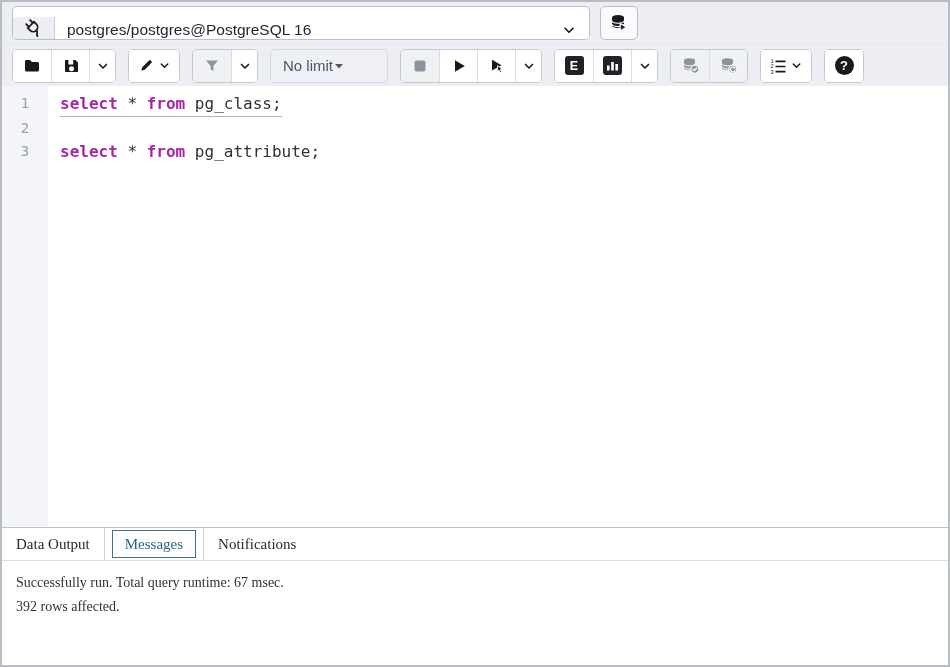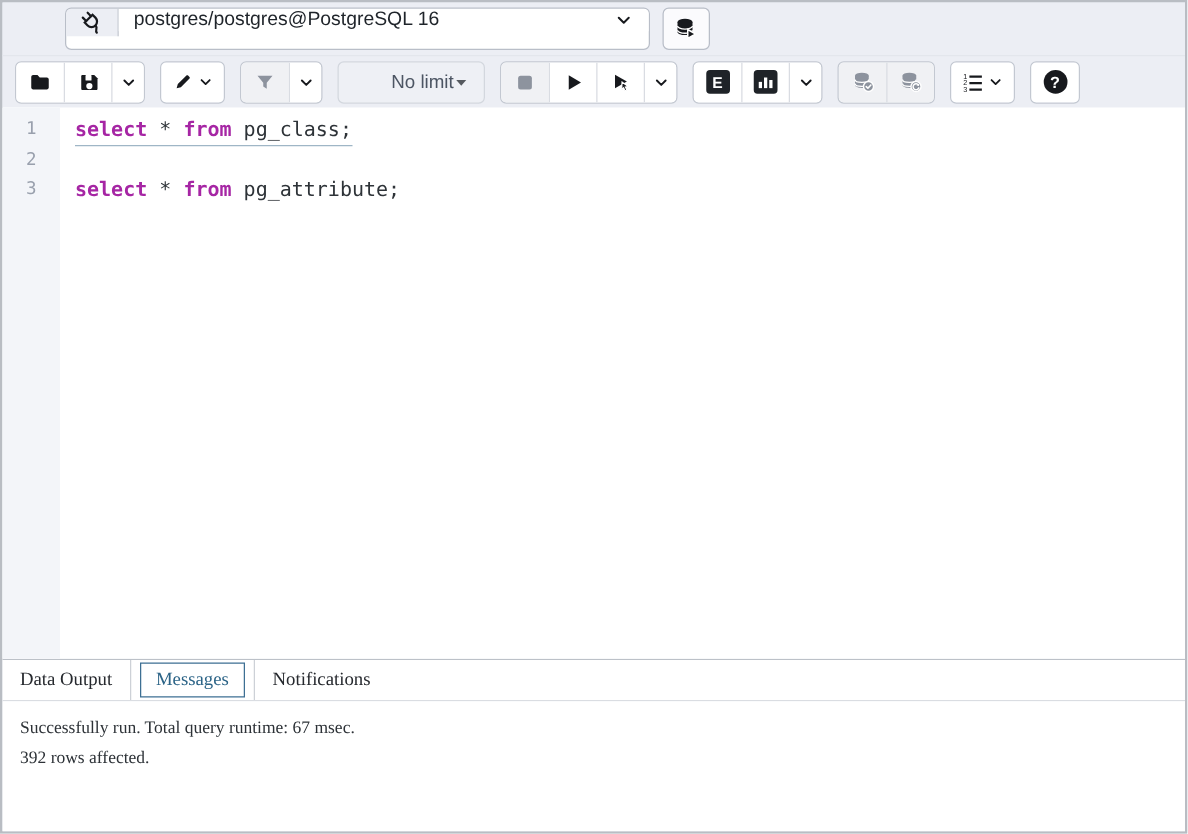--- a/index.html
+++ b/index.html
@@ -4,42 +4,42 @@
 <style>
   * { margin:0; padding:0; box-sizing:border-box; }
   html,body { width:950px; height:667px; overflow:hidden; background:#fff;
     font-family:"Liberation Sans", sans-serif; }
   .window { width:950px; height:667px; border:2px solid #b9bdc3; background:#eceef4;
     display:flex; flex-direction:column; }
 
   
   .conn-bar { height:42px; flex:0 0 42px; display:flex; align-items:center;
     padding:0 10px; gap:10px; background:#eceef4; }
-  .conn-group { display:flex; align-items:flex-start; height:34px; width:468px;
-    border:1px solid #b9bec8; border-radius:5px; overflow:hidden; background:#fff;margin-left:40px; }
+  .conn-group { display:flex; align-items:flex-end; height:34px; width:578px;
+    border:1px solid #b9bec8; border-radius:5px; overflow:hidden; background:#fff; }
   .conn-addon { width:42px; background:#eceef4; border-right:1px solid #c6cad2;
     display:flex; align-items:center; justify-content:center; }
   .conn-select { flex:1; display:flex; align-items:center; justify-content:space-between;
     background:#fff; padding:0 12px; font-size:15.5px; color:#1f242a; cursor:pointer; }
   .bar-btn { width:38px; height:34px; border:1px solid #b9bec8; border-radius:5px;
     background:#fbfbfd; display:flex; align-items:center; justify-content:center; }
 
   
   .toolbar { height:42px; flex:0 0 42px; display:flex; align-items:center;
     padding:0 10px; gap:12px; background:#eceef4; border-top:1px solid #e3e6ec; }
   .btn-group { display:flex; align-items:stretch; height:34px;
     border:1px solid #c3c8d1; border-radius:5px; overflow:hidden; background:#fff; }
   .tbtn { width:38px; border:none; background:#fff; display:flex; align-items:center;
     justify-content:center; gap:3px; cursor:pointer; padding:0; }
   .tbtn + .tbtn { border-left:1px solid #d9dce2; }
   .tbtn.narrow { width:26px; }
   .tbtn.combo { width:50px; }
   .tbtn.disabled { background:#f0f1f4; }
   .limit-select { width:118px; height:34px; border:1px solid #d3d7de; border-radius:5px;
-    background:#eef0f5; display:flex; align-items:center; justify-content:flex-end;
+    background:#eef0f5; display:flex; align-items:center; justify-content:flex-start;
     padding:0 12px; font-size:15px; color:#4c5563; cursor:pointer; }
   .badge { width:19px; height:19px; background:#1f2328; border-radius:3px; color:#fff;
     font-weight:bold; font-size:12.5px; display:flex; align-items:center; justify-content:center; }
   .help-circle { width:19px; height:19px; background:#17191d; border-radius:50%; color:#fff;
     font-weight:bold; font-size:13px; display:flex; align-items:center; justify-content:center; }
 
   
   .etab-bar { height:36px; flex:0 0 36px; background:#fff; display:flex;
     align-items:stretch; padding-left:8px; border-bottom:1px solid #d9dce2; }
   .etab { display:flex; align-items:center; padding:0 13px; font-size:15px;

